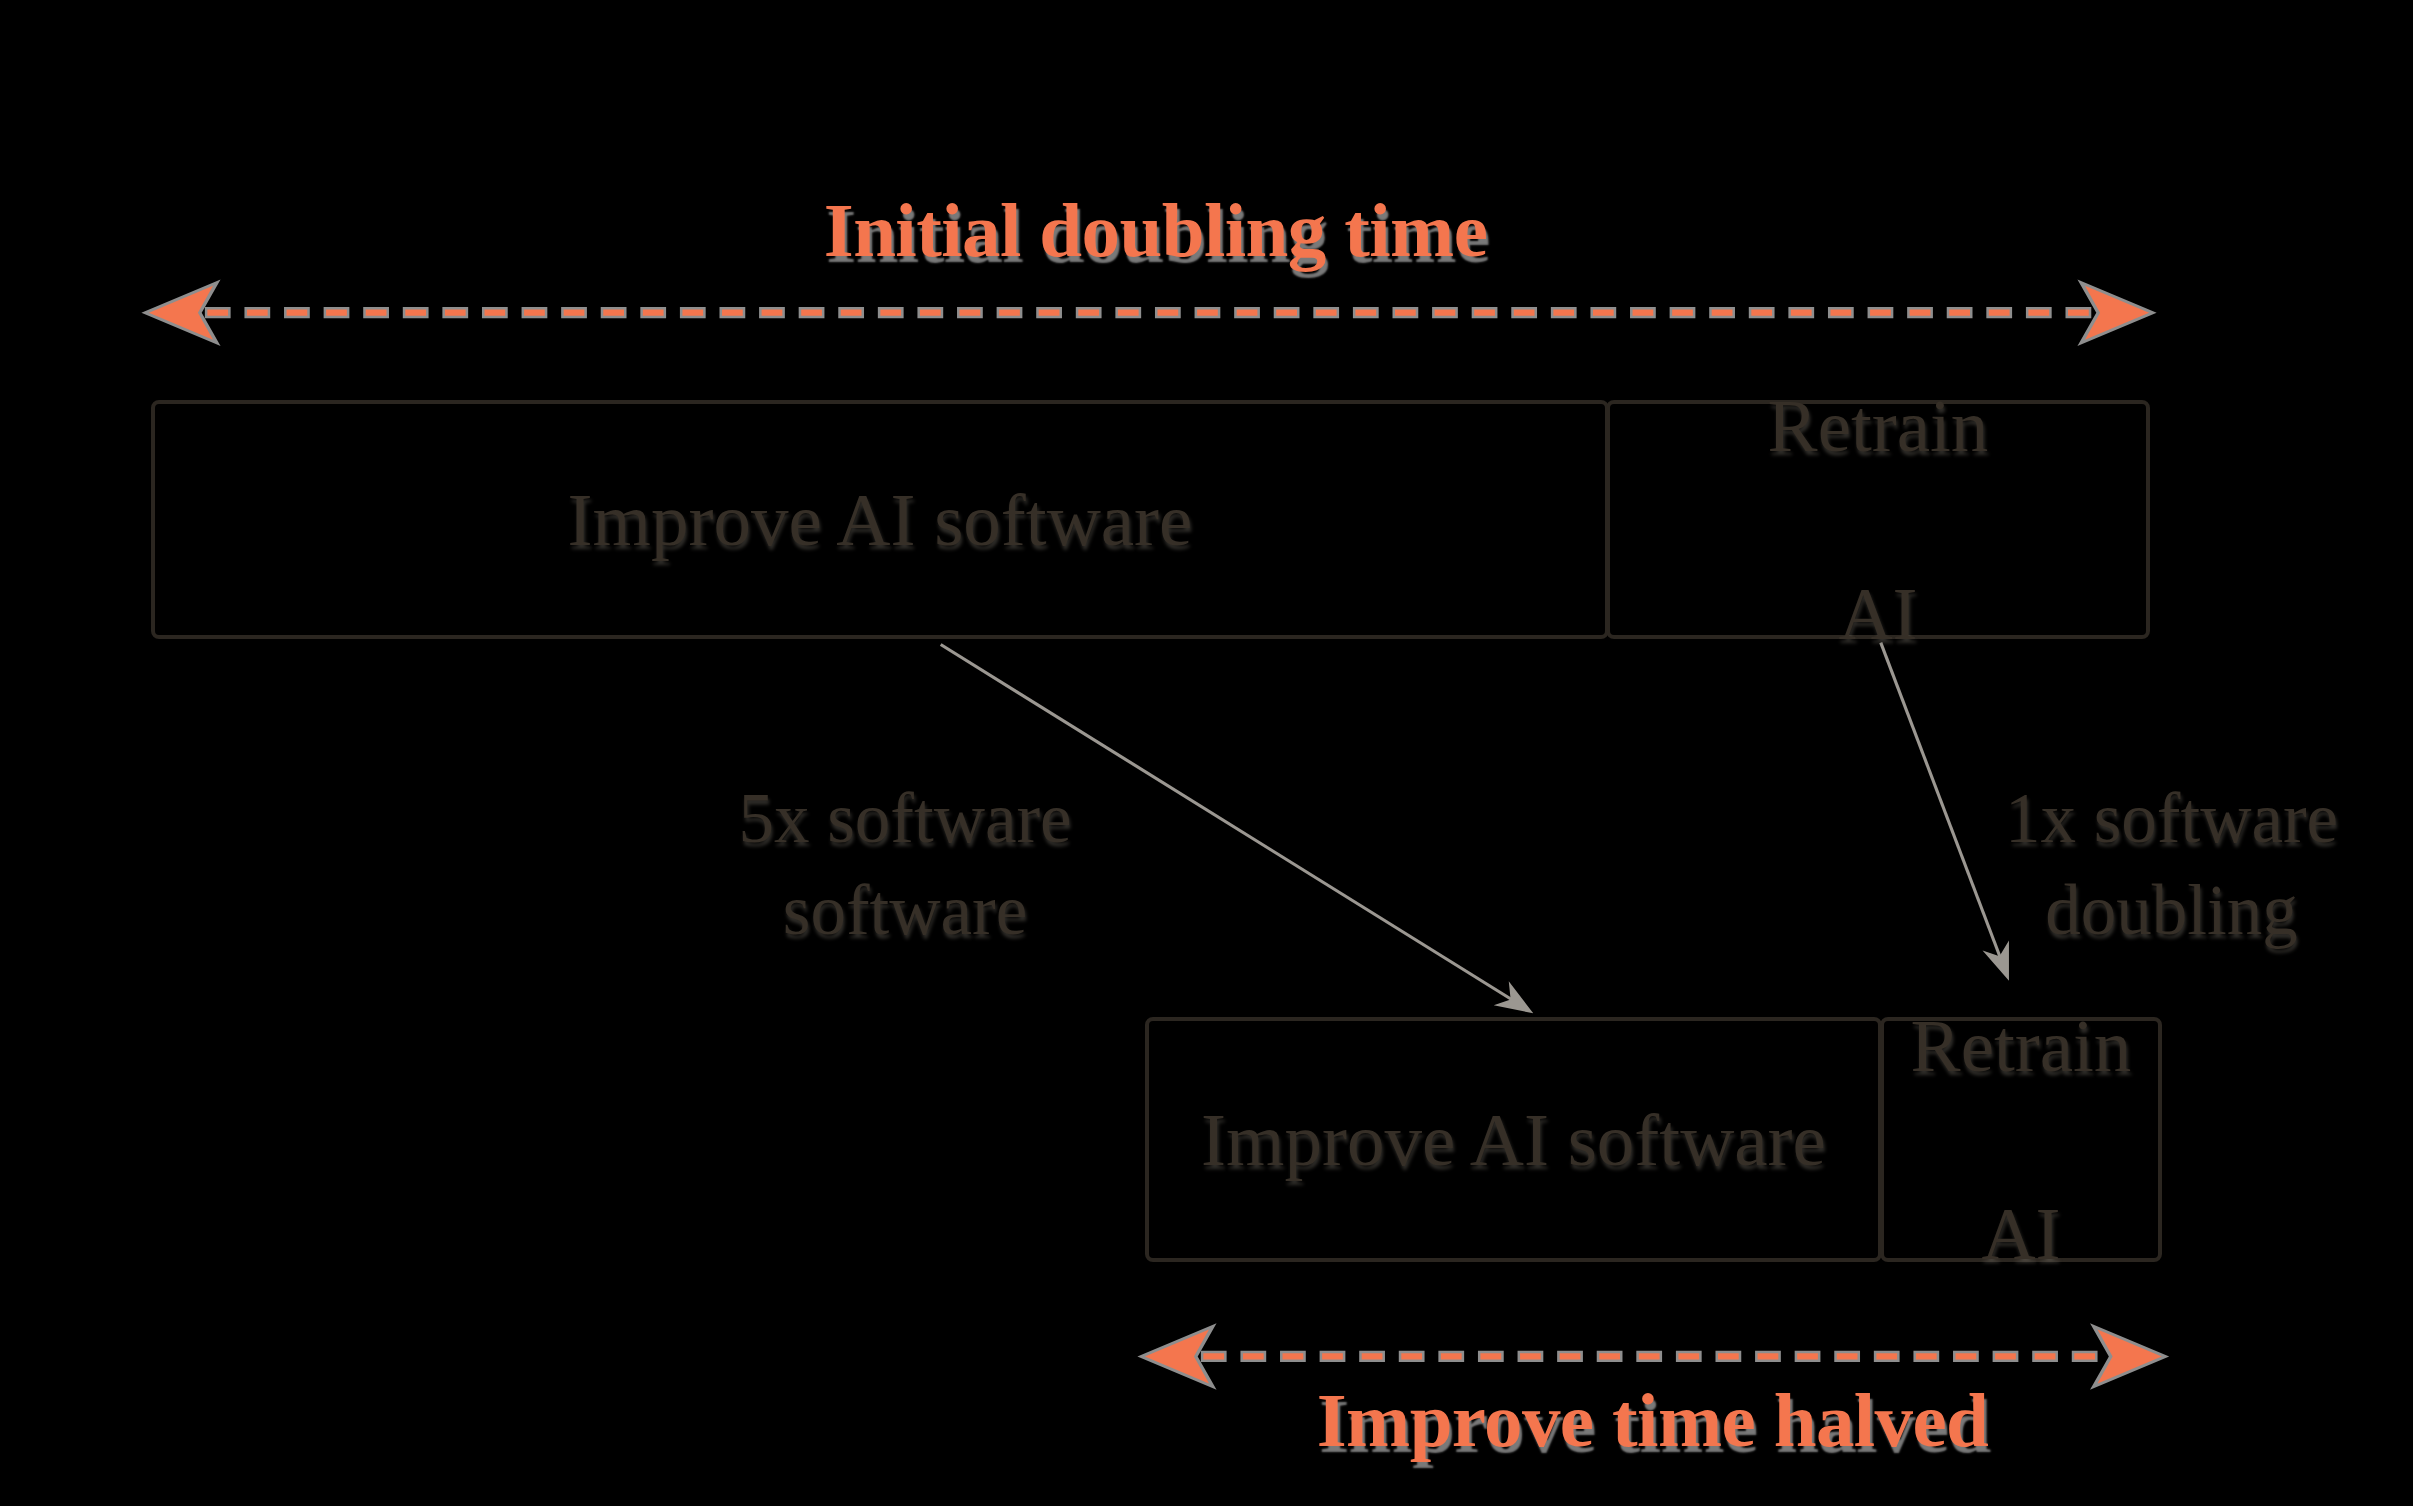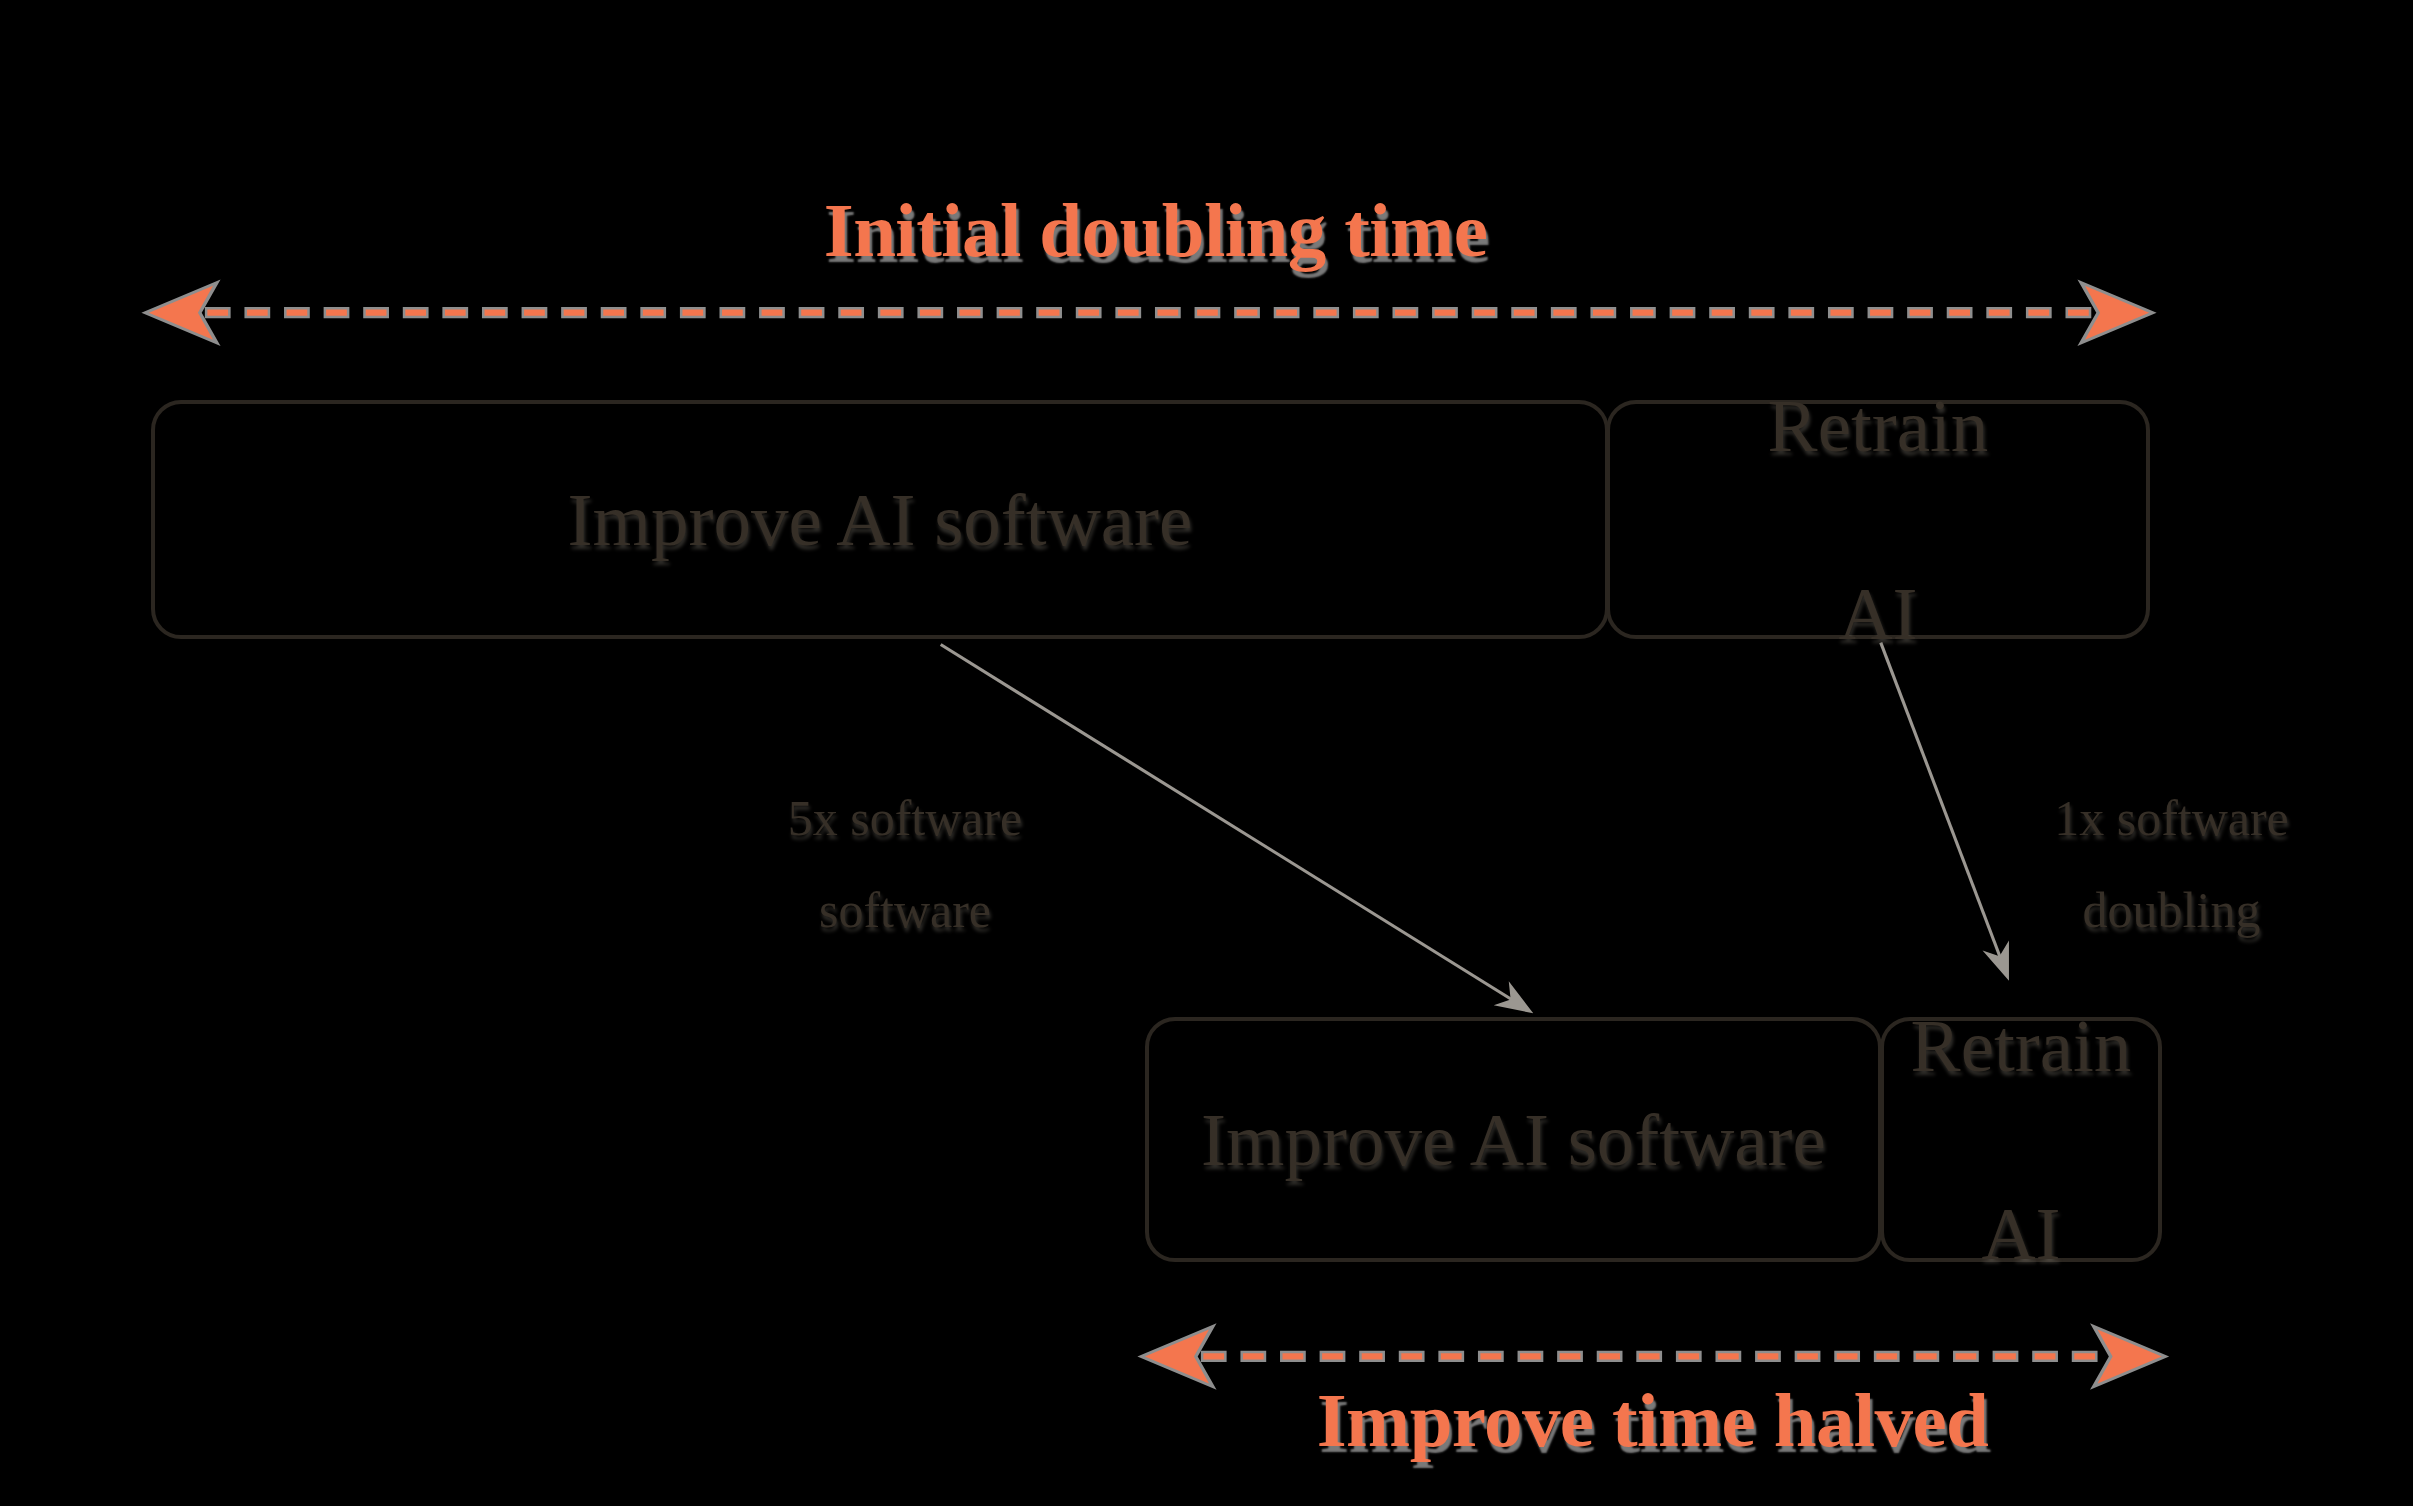--- a/index.html
+++ b/index.html
@@ -59,21 +59,21 @@
     color: var(--orange);
     text-shadow: 2.5px 5.7px 1.9px rgba(142,142,142,0.85);
     white-space: nowrap;
   }
   .top-title    { left: 527px;  top: 184px;  width: 1257px; }
   .bottom-title { left: 1024px; top: 1374px; width: 1257px; }
 
   .box {
     position: absolute;
     border: 4.4px solid var(--line-dark);
-    border-radius: 30px;
+    border-radius: 8px;
     background: transparent;
     display: flex;
     align-items: center;
     justify-content: center;
     text-align: center;
   }
   .box .box-label {
     font-size: 75px;
     line-height: 94px;
     color: var(--text-dark);
@@ -81,21 +81,21 @@
     white-space: pre-line;
   }
   .box-improve-1 { left: 151px;  top: 400px;  width: 1458px; height: 239px; }
   .box-retrain-1 { left: 1606px; top: 400px;  width: 544px;  height: 239px; }
   .box-improve-2 { left: 1145px; top: 1017px; width: 737px; height: 245px; }
   .box-retrain-2 { left: 1880px; top: 1017px; width: 282px;  height: 245px; }
 
   .edge-label {
     position: absolute;
     text-align: center;
-    font-size: 50px;
+    font-size: 71px;
     line-height: 92px;
     color: var(--text-dark);
     text-shadow: 1.3px 4.4px 3.8px rgba(120,115,105,0.40);
     white-space: nowrap;
   }
   .edge-label-left  { left: 622px;  top: 772px; width: 566px; }
   .edge-label-right { left: 1898px; top: 772px; width: 547px; }
 </style>
 </head>
 <body>

